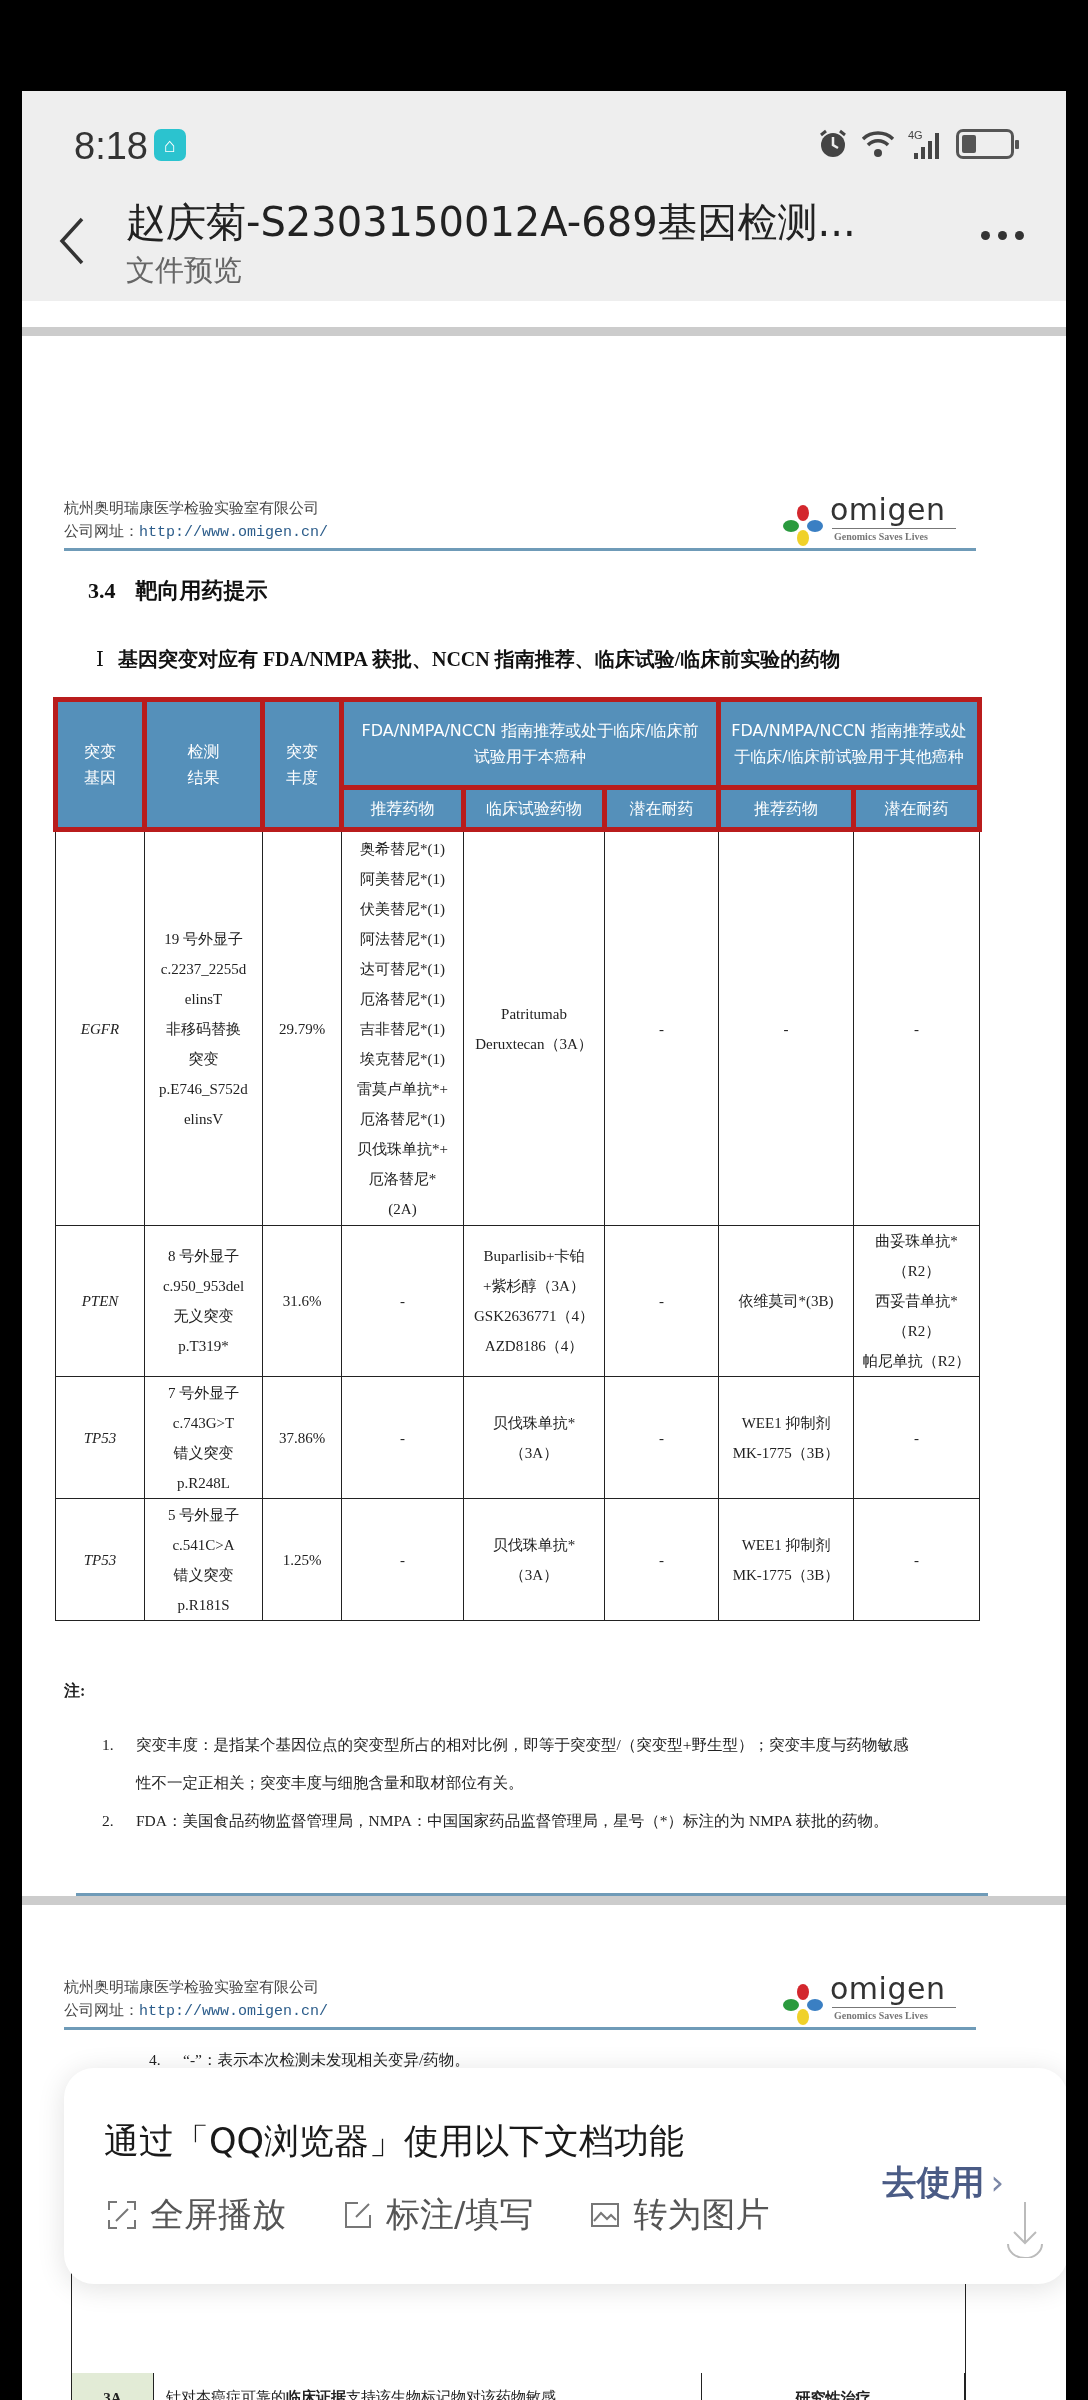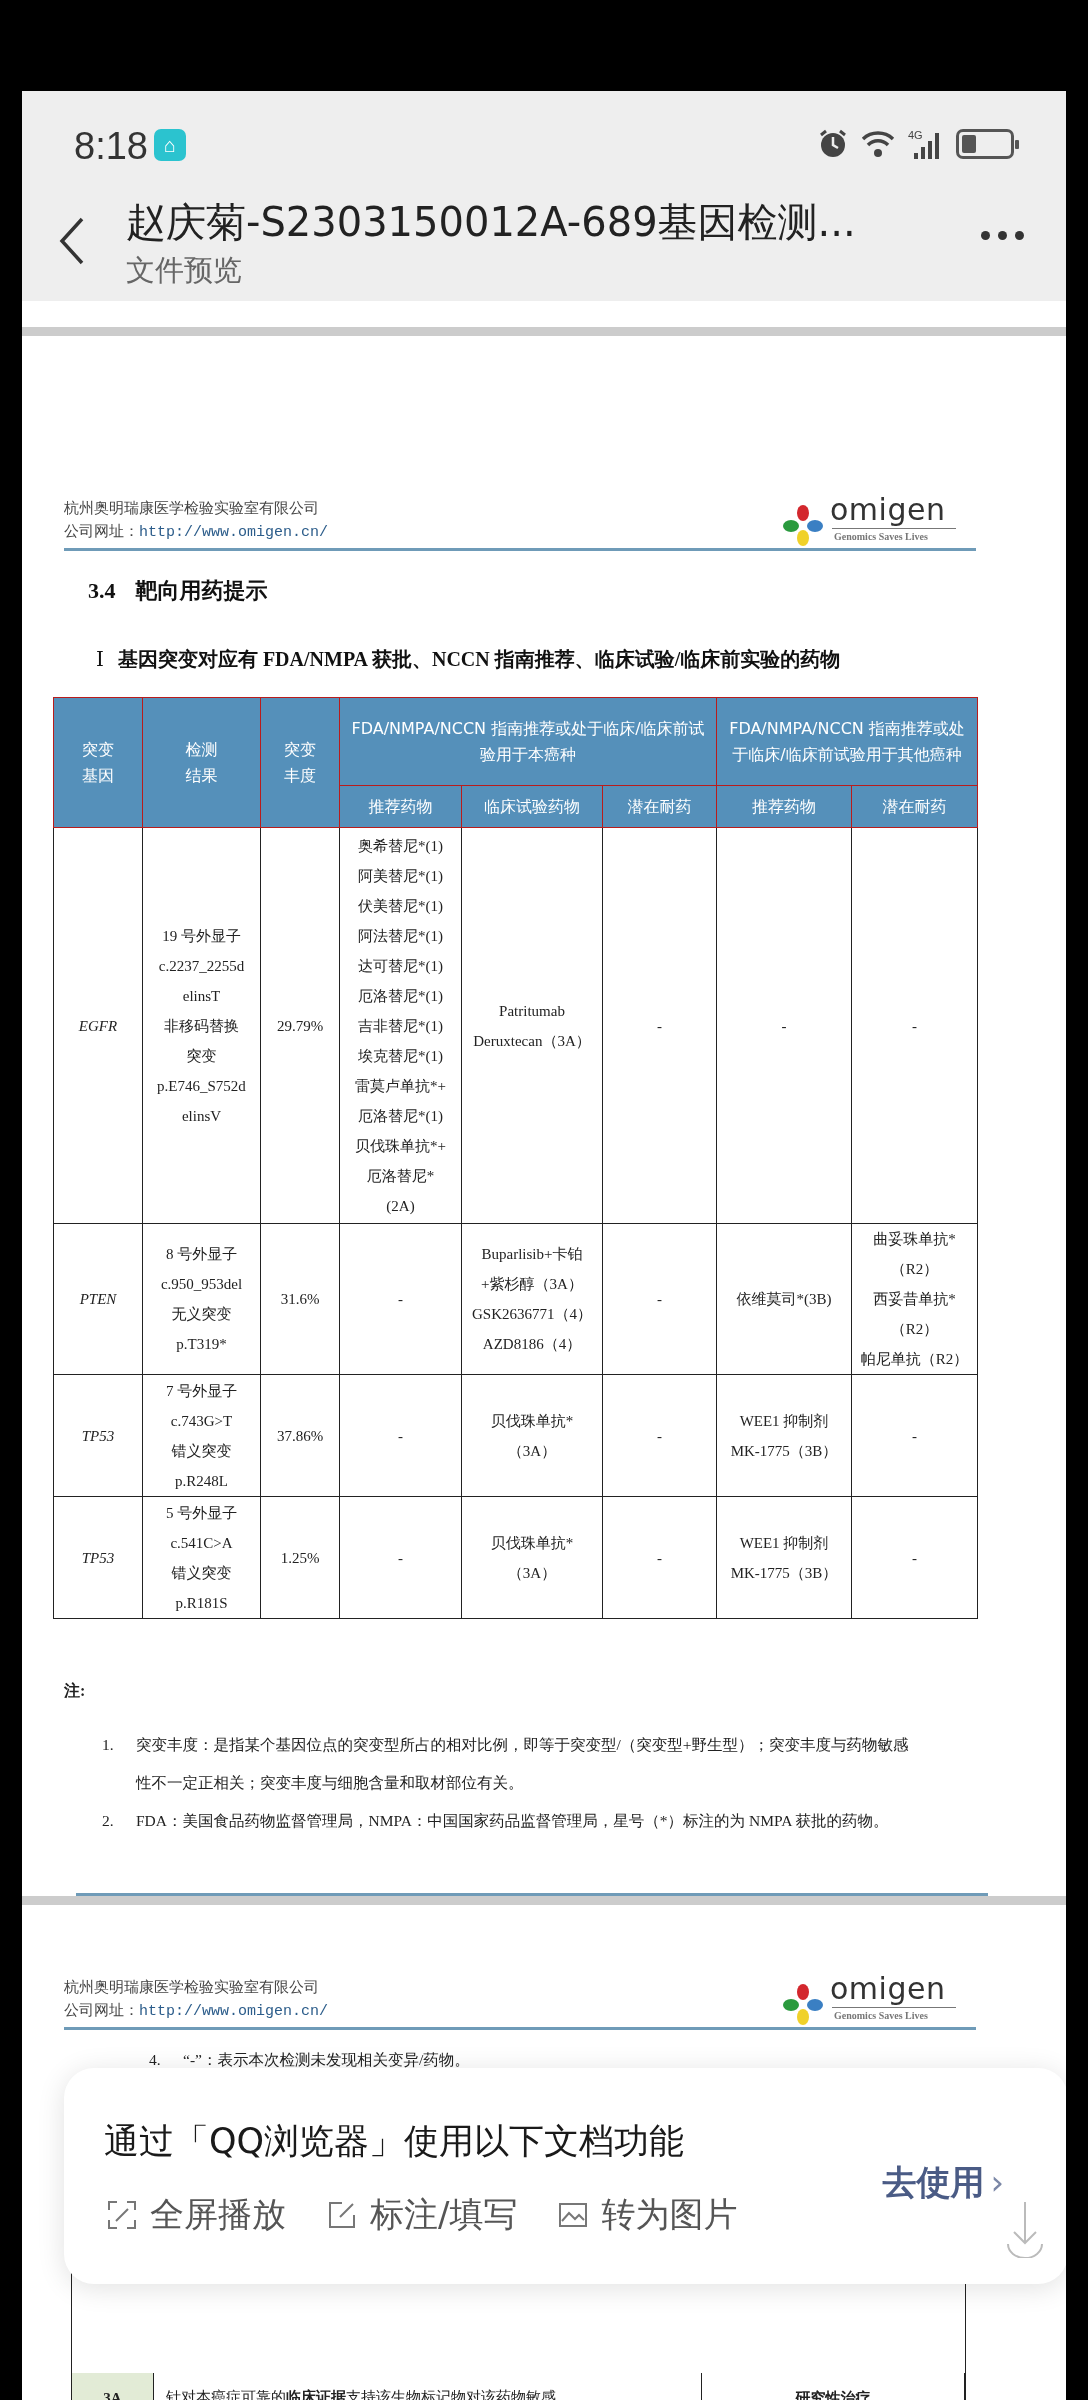--- a/index.html
+++ b/index.html
@@ -37,21 +37,21 @@
   .logo-rule { position: absolute; left: 50px; top: 30px; width: 124px; height: 1px; background: #777; }
   .logo-tag { position: absolute; left: 52px; top: 33px; font-family: "Liberation Serif", serif; font-size: 10px; color: #777; font-weight: bold; }
   .header-rule { position: absolute; left: 0; top: 50px; width: 912px; height: 3px; background: #6f9bb8; }
 
   .sec-title { position: absolute; left: 66px; font-size: 22px; font-weight: bold; color: #111; }
   .sec-title .num { margin-right: 20px; }
   .sub-title { position: absolute; left: 74px; font-size: 20px; font-weight: bold; color: #111; white-space: nowrap; }
   .sub-title .roman { font-weight: normal; margin-right: 14px; }
 
   table.drugs { position: absolute; left: 31px; border-collapse: collapse; table-layout: fixed; width: 924px; }
-  table.drugs th { background: #5590ba; color: #fff; font-family: "DejaVu Sans", sans-serif; font-weight: normal; font-size: 16px; border: 1px solid #b91c1c; line-height: 26px; padding: 2px 4px; text-align: center; }
+  table.drugs th { background: #5590ba; color: #fff; font-family: "DejaVu Sans", sans-serif; font-weight: normal; font-size: 16px; border: 5px solid #b91c1c; line-height: 26px; padding: 2px 4px; text-align: center; }
   table.drugs td { border: 1px solid #222; font-size: 15px; line-height: 30px; text-align: center; vertical-align: middle; padding: 0 4px; color: #222; border-top: none; }
   table.drugs tr.r td { border-top: 1px solid #222; }
   table.drugs td.gene { font-style: italic; }
   table.drugs th.sub { height: 42px; }
 
   .notes-label { position: absolute; left: 42px; font-size: 16px; font-weight: bold; }
   .note { position: absolute; left: 80px; width: 900px; font-size: 15.5px; line-height: 38px; color: #222; }
   .note .n { display: inline-block; width: 34px; }
   .note .indent { padding-left: 34px; display: block; }
   .note .url { color: #2b5c8a; text-decoration: underline; }
@@ -65,21 +65,21 @@
   .ev-head { height: 8px; background: #f6d6c3; border-bottom: 1px solid #d5b3a0; }
   .ev-row { position: absolute; left: 0; top: 218px; width: 100%; height: 50px; display: flex; }
   .ev-level { width: 82px; background: #e2ebd6; border-right: 1px solid #222; display: flex; align-items: center; justify-content: center; font-weight: bold; font-size: 15px; }
   .ev-desc { width: 548px; border-right: 1px solid #222; border-bottom: 1px solid #222; display: flex; align-items: center; padding-left: 12px; font-size: 15px; }
   .ev-desc b { font-weight: bold; }
   .ev-type { flex: 1; display: flex; align-items: center; justify-content: center; font-weight: bold; font-size: 15px; border-right: 1px solid #222; }
 
   
   .promo { position: absolute; left: 42px; top: 2068px; width: 1004px; height: 216px; background: #fff; border-radius: 30px; box-shadow: 0 4px 28px rgba(0,0,0,0.12); }
   .promo-title { position: absolute; left: 40px; top: 50px; font-family: "DejaVu Sans", sans-serif; font-size: 35px; color: #1a1a1a; white-space: nowrap; }
-  .promo-feats { position: absolute; left: 42px; top: 124px; display: flex; gap: 40px; font-family: "DejaVu Sans", sans-serif; font-size: 34px; color: #555; white-space: nowrap; }
+  .promo-feats { position: absolute; left: 42px; top: 124px; display: flex; gap: 56px; font-family: "DejaVu Sans", sans-serif; font-size: 34px; color: #555; white-space: nowrap; }
   .feat { display: flex; align-items: center; gap: 12px; }
   .feat-icon { width: 32px; height: 32px; display: inline-block; }
   .promo-cta { position: absolute; right: 64px; top: 92px; font-family: "DejaVu Sans", sans-serif; font-size: 34px; color: #4a5b85; font-weight: bold; }
   .promo-cta .chev { font-weight: normal; color: #7b87a6; margin-left: 6px; }
   .dl-icon { position: absolute; right: 22px; top: 130px; width: 42px; height: 60px; }
 </style>
 </head>
 <body>
 
 <div class="screen">

